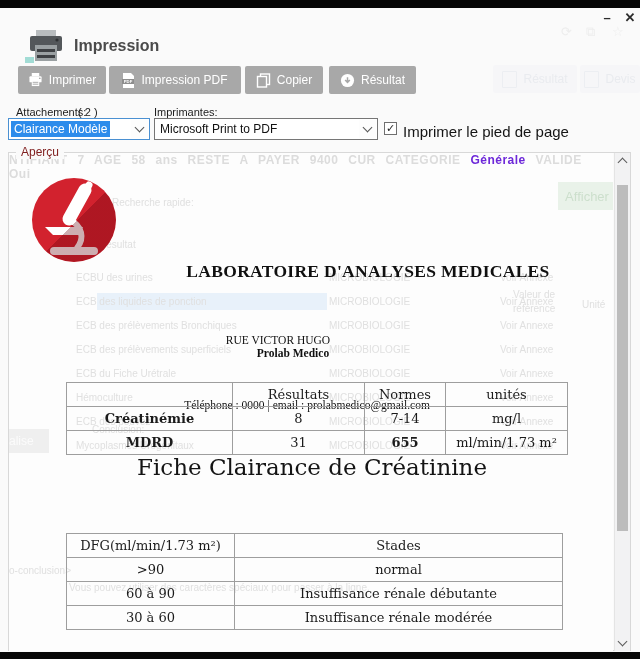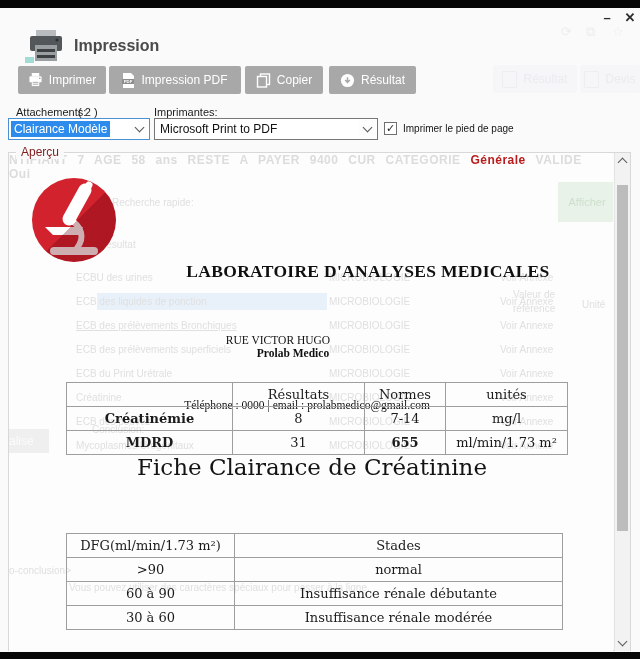--- a/index.html
+++ b/index.html
@@ -38,21 +38,21 @@
          display:flex;align-items:center;justify-content:center;}
   .chev{display:inline-block;width:6px;height:6px;border-right:1.6px solid #555;
         border-bottom:1.6px solid #555;transform:rotate(45deg);margin-top:-3px;}
   .combo1{left:8px;width:142px;border:1px solid #4a90d2;}
   .combo1 .sel{background:#2d8ceb;color:#fff;padding:1px 3px;margin-left:2px;white-space:nowrap;}
   .combo2{left:154px;width:224px;border:1px solid #767676;color:#111;}
   .combo2 .val{padding-left:5px;white-space:nowrap;}
   .checkbox{position:absolute;left:384px;top:122px;width:13px;height:13px;background:#fff;
             border:1px solid #6f6f6f;box-sizing:border-box;text-align:center;line-height:11px;
             font-size:11px;color:#1f1f1f;cursor:pointer;}
-  .cblabel{position:absolute;left:403px;top:123px;font-size:10px;color:#151515;}
+  .cblabel{position:absolute;left:403px;top:123px;font-size:15px;color:#151515;}
 
   
   .groupbox{position:absolute;left:8px;top:152px;width:623px;height:499px;
             border:1px solid #d8d8d8;box-sizing:border-box;}
   .legend{position:absolute;left:16px;top:145px;background:#fafafa;padding:0 5px;
           font-size:12px;color:#7f1d1d;z-index:5;}
   .page{position:absolute;left:9px;top:153px;width:604px;height:498px;background:#fdfdfd;
         overflow:hidden;z-index:2;}
 
   
@@ -81,24 +81,24 @@
             font-family:"DejaVu Serif",serif;font-size:13px;color:#1b1b1b;background:transparent;}
   table.doc td{border:1px solid #9e9e9e;text-align:center;padding:0;height:23px;}
   table.results{left:57px;top:229px;width:501px;}
   table.norms{left:57px;top:380px;width:496px;}
   td.b{font-weight:bold;}
 
   
   .ghost{position:absolute;inset:0;pointer-events:none;z-index:0;}
   .g{position:absolute;color:#e0e0e0;font-size:10px;white-space:nowrap;}
   .g-info{top:1px;left:2px;font-size:12px;font-weight:bold;color:#dcdcdc;word-spacing:6px;letter-spacing:.5px;}
-  .g-info .dk{color:#b91c1c;}
+  .g-info .dk{color:#6d28d9;}
   .g-hl{position:absolute;left:88px;top:140px;width:230px;height:17px;background:#e8f1fa;}
-  .g-afficher{position:absolute;left:549px;top:29px;width:58px;height:40px;background:#e9f2e9;
-              color:#ccdfcc;font-size:11px;display:flex;align-items:center;justify-content:center;}
+  .g-afficher{position:absolute;left:549px;top:29px;width:58px;height:28px;background:#e9f2e9;
+              color:#ccdfcc;font-size:13px;display:flex;align-items:center;justify-content:center;}
   .g-ring{position:absolute;left:86px;top:45px;width:9px;height:9px;border:1.5px solid #e2e2e2;border-radius:50%;}
   .g-chip{position:absolute;left:0;top:276px;width:40px;height:24px;background:#efefef;color:#fbfbfb;
           font-size:12px;display:flex;align-items:center;}
   .z{position:relative;z-index:1;}
 </style>
 </head>
 <body>
 
 <div class="stage">
   <div class="bar top"></div>
@@ -208,33 +208,33 @@
       <div class="g-hl"></div>
 
       <span class="g" style="left:67px;top:119px;">ECBU des urines</span>
       <span class="g" style="left:320px;top:119px;">MICROBIOLOGIE</span>
       <span class="g" style="left:491px;top:119px;">Voir Annexe</span>
 
       <span class="g" style="left:67px;top:143px;">ECB des liquides de ponction</span>
       <span class="g" style="left:320px;top:143px;">MICROBIOLOGIE</span>
       <span class="g" style="left:491px;top:143px;">Voir Annexe</span>
 
-      <span class="g" style="left:67px;top:167px;text-decoration:underline;">ECB des prélèvements Bronchiques</span>
+      <span class="g" style="left:67px;top:167px;">ECB des prélèvements Bronchiques</span>
       <span class="g" style="left:320px;top:167px;">MICROBIOLOGIE</span>
       <span class="g" style="left:491px;top:167px;">Voir Annexe</span>
 
       <span class="g" style="left:67px;top:191px;">ECB des prélèvements superficiels</span>
       <span class="g" style="left:320px;top:191px;">MICROBIOLOGIE</span>
       <span class="g" style="left:491px;top:191px;">Voir Annexe</span>
 
-      <span class="g" style="left:67px;top:215px;">ECB du Print Urétrale</span>
+      <span class="g" style="left:67px;top:215px;">ECB du Fiche Urétrale</span>
       <span class="g" style="left:320px;top:215px;">MICROBIOLOGIE</span>
       <span class="g" style="left:491px;top:215px;">Voir Annexe</span>
 
-      <span class="g" style="left:67px;top:239px;">Créatinine</span>
+      <span class="g" style="left:67px;top:239px;">Hémoculture</span>
       <span class="g" style="left:320px;top:239px;">MICROBIOLOGIE</span>
       <span class="g" style="left:491px;top:239px;">Voir Annexe</span>
 
       <span class="g" style="left:67px;top:263px;">ECB des pouvez</span>
       <span class="g" style="left:320px;top:263px;">MICROBIOLOGIE</span>
       <span class="g" style="left:491px;top:263px;">Voir Annexe</span>
 
       <span class="g" style="left:67px;top:287px;">Mycoplasmes Urogénitaux</span>
       <span class="g" style="left:320px;top:287px;">MICROBIOLOGIE</span>
       <span class="g" style="left:491px;top:287px;">Voir Annexe</span>

